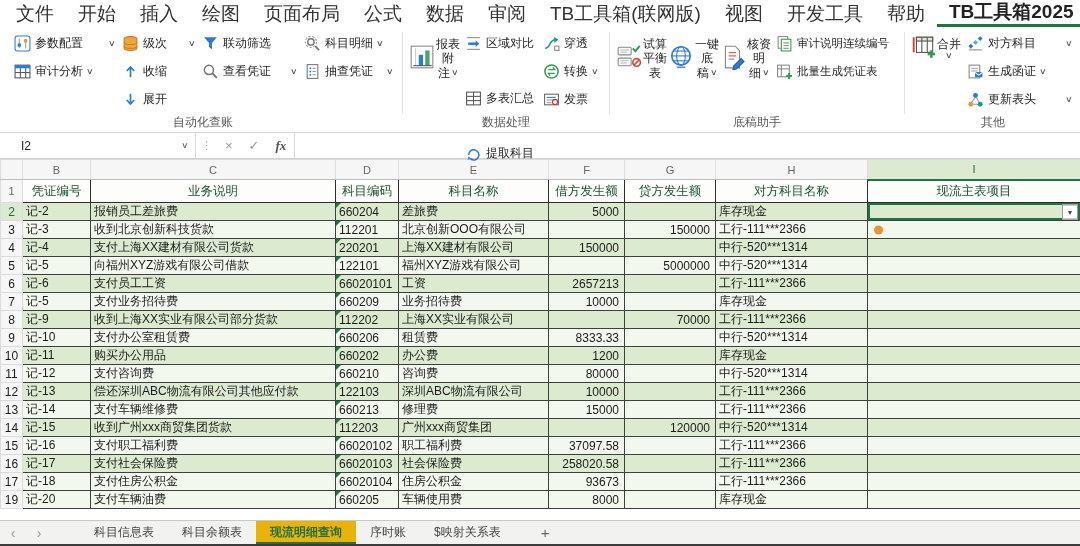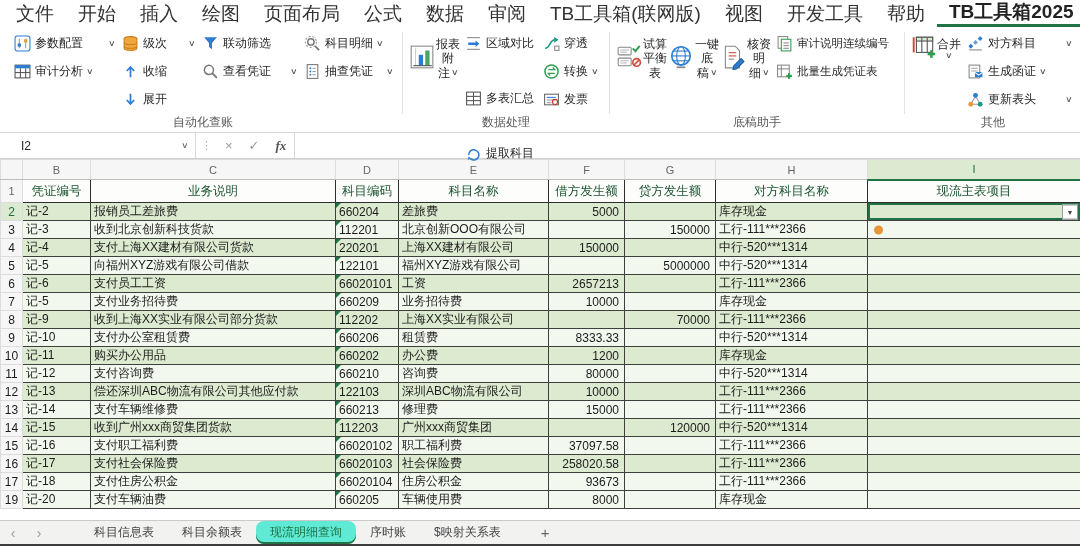--- a/index.html
+++ b/index.html
@@ -59,21 +59,21 @@
   td.active-cell { box-shadow: inset 0 0 0 2px #217346; }
   .dv-btn { position:absolute; right:2px; top:50%; transform:translateY(-50%); width:16px; height:15px; background:#fff;
       border:1px solid #9a9a9a; display:flex; align-items:center; justify-content:center; font-size:7px; color:#444; }
   .dot { position:absolute; left:6px; top:50%; transform:translateY(-50%); width:9px; height:9px; border-radius:50%; background:#e8943a; }
 
   
   .tabbar { height:24px; flex:0 0 24px; border-top:1px solid #c9c9c9; background:#f2f3f1; display:flex; align-items:stretch; font-size:12px; color:#444; }
   .tnav { width:26px; display:flex; align-items:center; justify-content:center; color:#999; font-size:14px; cursor:default; }
   .tabs { display:flex; margin-left:28px; }
   .stab { display:flex; align-items:center; padding:0 14px; cursor:default; white-space:nowrap; }
-  .stab.active { background:#5eead4; color:#1e7145; font-weight:normal; box-shadow: inset 0 -2px 0 #217346; border-radius: 8px; }
+  .stab.active { background:#eab308; color:#1e7145; font-weight:bold; box-shadow: inset 0 -2px 0 #217346; }
   .tadd { display:flex; align-items:center; margin-left:26px; color:#666; font-size:15px; }
 </style>
 </head>
 <body>
 
 <div id="app">
   <div class="menubar" id="menubar">
       <div class="menu-item">文件</div>
       <div class="menu-item">开始</div>
       <div class="menu-item">插入</div>

